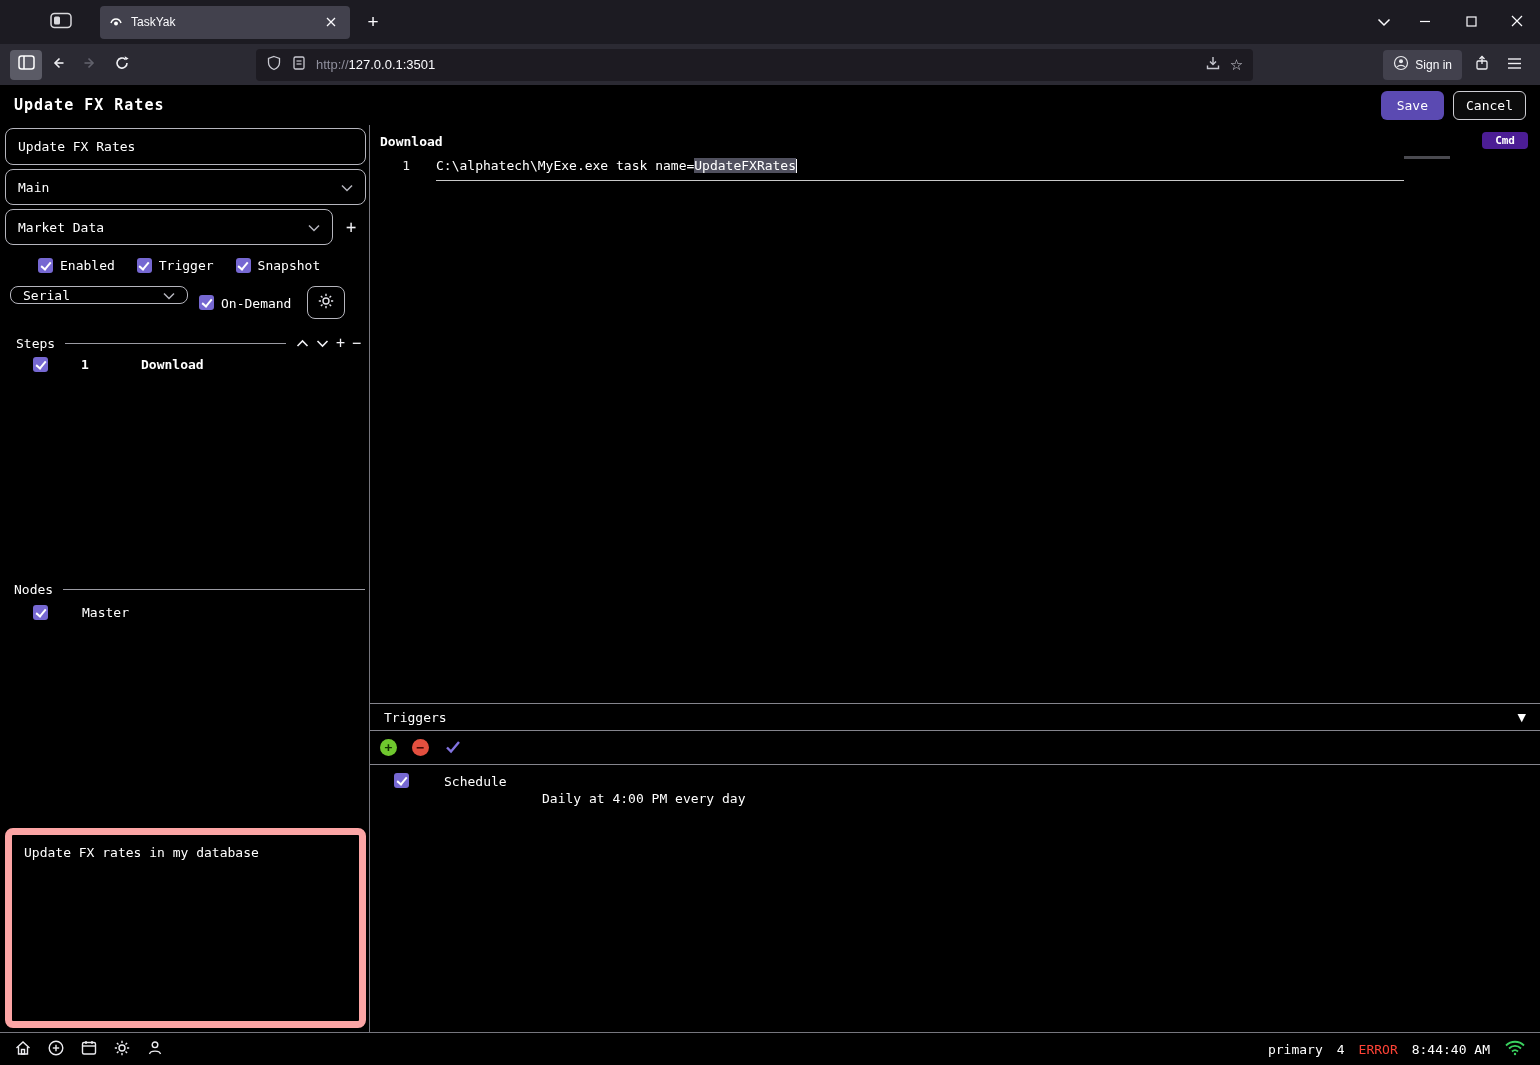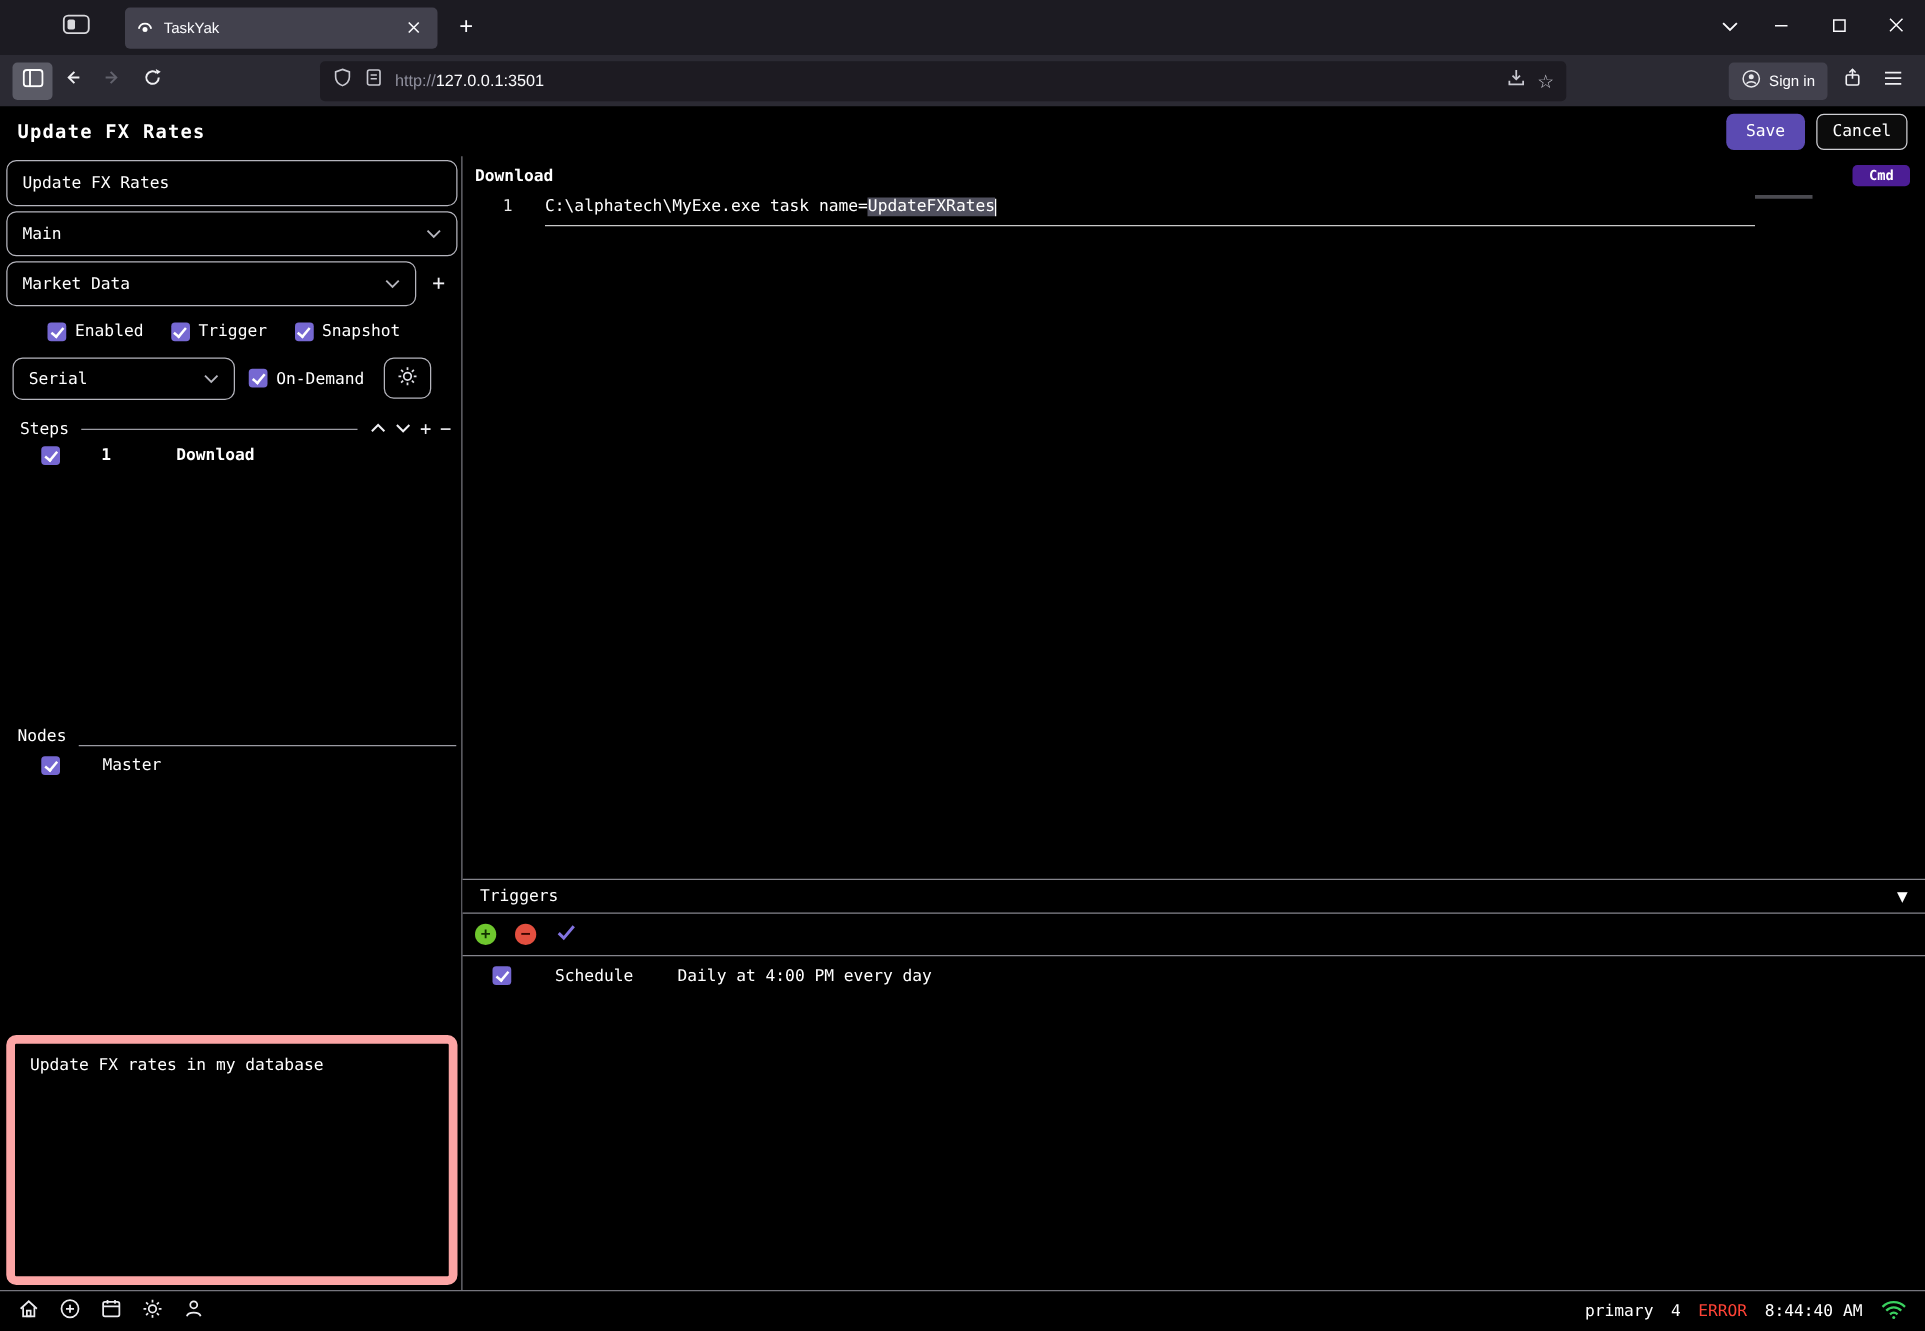--- a/index.html
+++ b/index.html
@@ -60,37 +60,37 @@
   input.box, textarea.desc-area { outline:none; }
   input.box { padding:0 12px; }
 
   .cb { width:15px; height:15px; background:#7668d2; border-radius:3px; position:relative; display:inline-block; flex:none; }
   .cb::after { content:""; position:absolute; left:4.5px; top:1.5px; width:4px; height:8px; border:solid #fff; border-width:0 2px 2px 0; transform:rotate(40deg); }
 
   .flags-row { position:absolute; left:38px; top:133px; display:flex; gap:22px; }
   .flag { display:flex; align-items:center; gap:7px; }
 
   .serial-row { position:absolute; left:0; right:0; top:161px; height:36px; }
-  .mode-select { left:10px; top:0; width:178px; height:34px; }
+  .mode-select { left:10px; top:0; width:178px; height:18px; }
   .od-cb { position:absolute; left:199px; top:9px; }
   .od-label { position:absolute; left:221px; top:10px; }
   .gear-btn { position:absolute; left:307px; top:0; width:38px; height:33px; border:1px solid #b5b5bd; border-radius:8px; display:flex; align-items:center; justify-content:center; }
 
   .steps-head { position:absolute; left:16px; right:8px; top:210px; height:16px; display:flex; align-items:center; }
   .rule { flex:1; border-top:1px solid #9b9ba3; margin:0 10px; }
   .head-icons { display:flex; align-items:center; gap:7px; }
   .glyph-btn { color:#f0f0f4; font-size:15px; line-height:15px; }
 
   .step-row, .node-row { position:absolute; left:0; right:0; height:17px; }
   .step-row { top:232px; }
   .step-row .cb { position:absolute; left:33px; top:0; }
   .step-num { position:absolute; left:74px; width:22px; text-align:center; font-weight:bold; }
   .step-label { position:absolute; left:141px; font-weight:bold; }
 
-  .nodes-head { position:absolute; left:14px; right:4px; top:456px; height:16px; display:flex; align-items:flex-end; }
+  .nodes-head { position:absolute; left:14px; right:4px; top:456px; height:16px; display:flex; align-items:center; }
   .node-row { top:480px; }
   .node-row .cb { position:absolute; left:33px; top:0; }
   .node-label { position:absolute; left:82px; }
 
   .desc-area { position:absolute; left:5px; top:703px; width:361px; height:200px; background:transparent; border:7px solid #fca5a5; border-radius:8px; color:#fff; font-family:inherit; font-size:13px; padding:10px 12px; resize:none; }
 
   
   .editor-title { position:absolute; left:10px; top:9px; font-weight:bold; }
   .cmd-badge { position:absolute; right:12px; top:7px; background:#4c1d95; border-radius:4px; padding:2px 13px; font-size:11px; font-weight:bold;margin-left:16px; }
   .code-row { position:absolute; left:0; right:0; top:33px; display:flex; }
@@ -104,21 +104,21 @@
   .triggers { position:absolute; left:0; right:0; top:578px; }
   .trig-head { height:28px; border-top:1px solid #85858d; border-bottom:1px solid #85858d; display:flex; align-items:center; padding:0 14px; background:#000; }
   .trig-tri { margin-left:auto; font-size:11px; color:#fff; font-family:"DejaVu Sans",sans-serif; }
   .trig-toolbar { height:34px; border-bottom:1px solid #85858d; display:flex; align-items:center; gap:15px; padding-left:10px; }
   .icon-circle { width:17px; height:17px; border-radius:50%; display:flex; align-items:center; justify-content:center; font-size:13px; font-weight:bold; line-height:1; }
   .add-circle { background:#6fc72e; color:#123000; }
   .rem-circle { background:#e34f3f; color:#3a0500; }
   .trig-row { position:relative; height:18px; margin-top:8px; }
   .trig-row .cb { position:absolute; left:24px; top:0; }
   .trig-name { position:absolute; left:74px; top:1px; }
-  .trig-desc { position:absolute; left:172px; top:1px; }
+  .trig-desc { position:absolute; left:172px; top:18px; }
 
   
   .statusbar { height:33px; border-top:1px solid #76767e; background:#000; display:flex; align-items:center; padding:0 14px; color:#fff; font-size:13px; }
   .sb-icons { display:flex; align-items:center; gap:15px; }
   .sb-spacer { flex:1; }
   .sb-right { display:flex; align-items:center; gap:14px; }
   .err-text { color:#ff4336; }
 </style>
 </head>
 <body>

